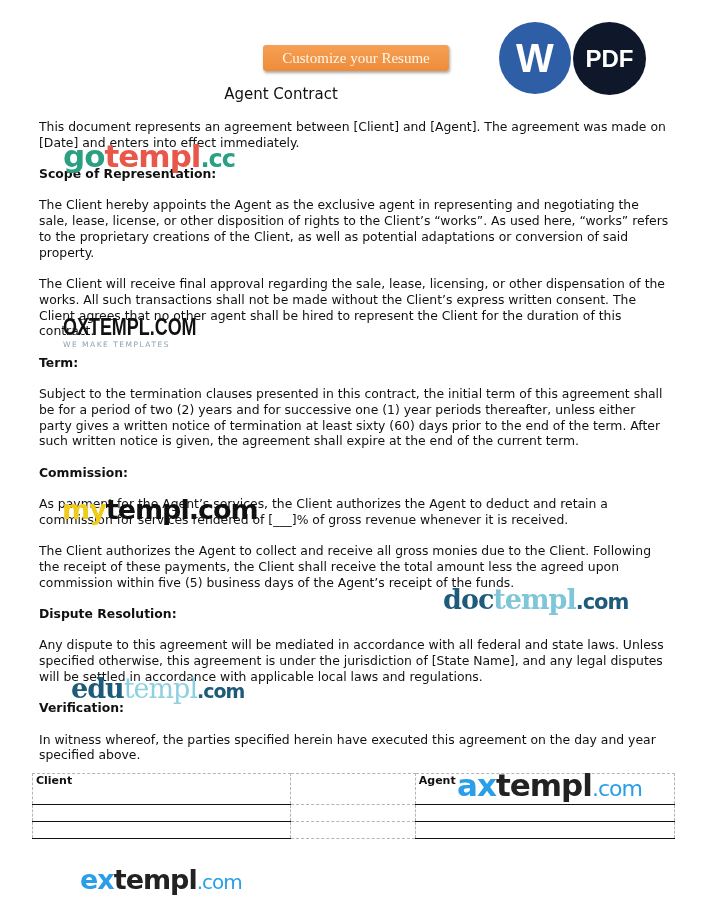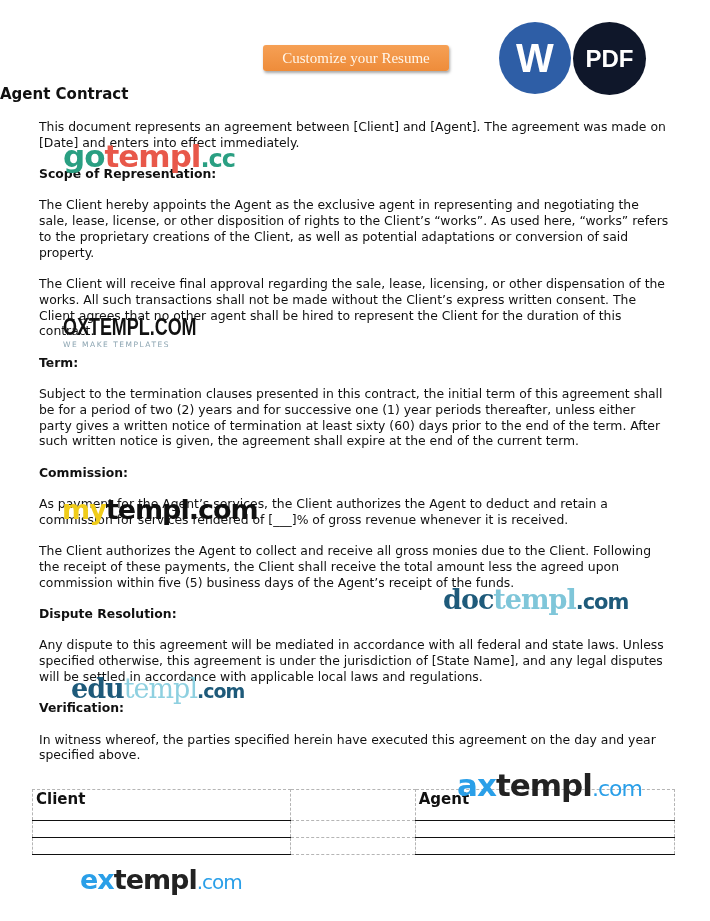--- a/index.html
+++ b/index.html
@@ -8,25 +8,25 @@
     .customize-btn {
       position: absolute; left: 263px; top: 45px; width: 186px; height: 26px;
       background: linear-gradient(#f6a055, #ee8c3a); border-radius: 3px;
       box-shadow: 1px 2px 3px rgba(0,0,0,0.35);
       color: #fff6ea; font-family: "Liberation Serif", serif; font-size: 15px;
       line-height: 26px; text-align: center; cursor: pointer;
     }
     .badge { position: absolute; border-radius: 50%; color: #fff; text-align: center; font-family: "Liberation Sans", sans-serif; font-weight: bold; }
     .badge-w { left: 499px; top: 22px; width: 72px; height: 72px; background: #2e5ea6; font-size: 40px; line-height: 72px; }
     .badge-pdf { left: 573px; top: 22px; width: 73px; height: 73px; background: #0f172a; font-size: 24px; line-height: 73px; }
-    .title { position: absolute; left: 0; width: 562px; top: 85px; text-align: left; font-weight: bold; font-size: 15px; }
+    .title { position: absolute; left: 0; width: 562px; top: 85px; text-align: center; font-weight: normal; font-size: 15px; }
     .body { position: absolute; left: 39px; top: 119px; width: 632px; font-size: 12.4px; line-height: 15.8px; }
     .body p { margin: 0 0 15.5px 0; }
     .body h3 { margin: 0 0 15.5px 0; font-size: 12.4px; font-weight: bold; }
-    .sig-table { position: absolute; left: 32px; top: 773px; width: 643px; border-collapse: collapse; font-size: 15px; margin-top: 16px; }
+    .sig-table { position: absolute; left: 32px; top: 773px; width: 643px; border-collapse: collapse; font-size: 11px; }
     .sig-table td { border: 1px dashed #b5b5b5; height: 15px; padding: 0 3px; vertical-align: top; }
     .sig-table td.c1 { width: 252px; }
     .sig-table td.c2 { width: 118px; }
     .sig-table td.c3 { width: 253px; }
     .sig-table tr.line td.c1, .sig-table tr.line td.c3 { border-bottom: 1.5px solid #111; }
     .sig-table .head { font-weight: bold; }
     .wm { position: absolute; font-family: "DejaVu Sans", sans-serif; font-weight: bold; white-space: nowrap; pointer-events: none; }
     .wm span { display: inline; }
   </style>
 </head>

